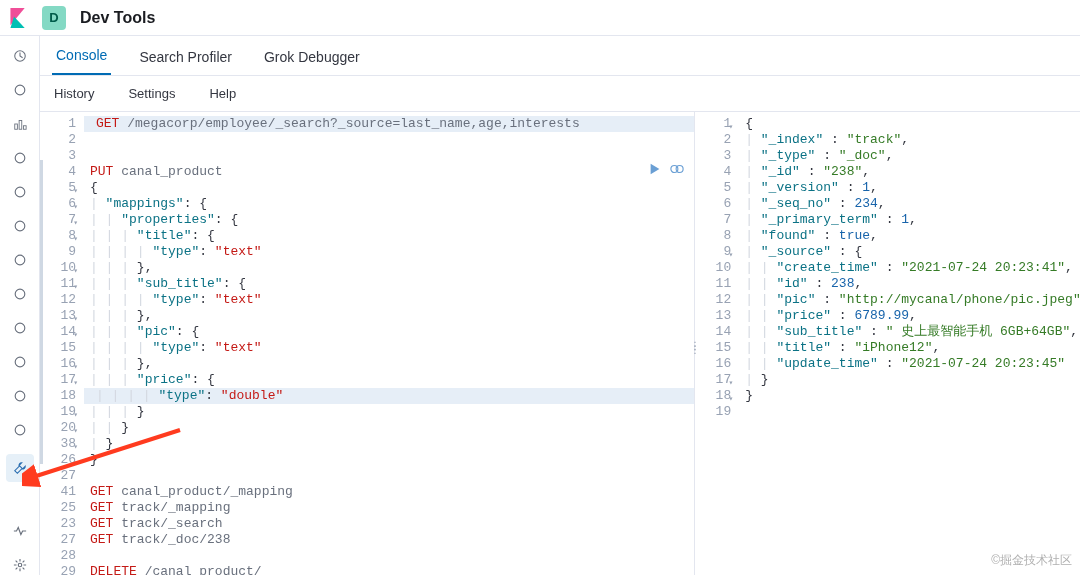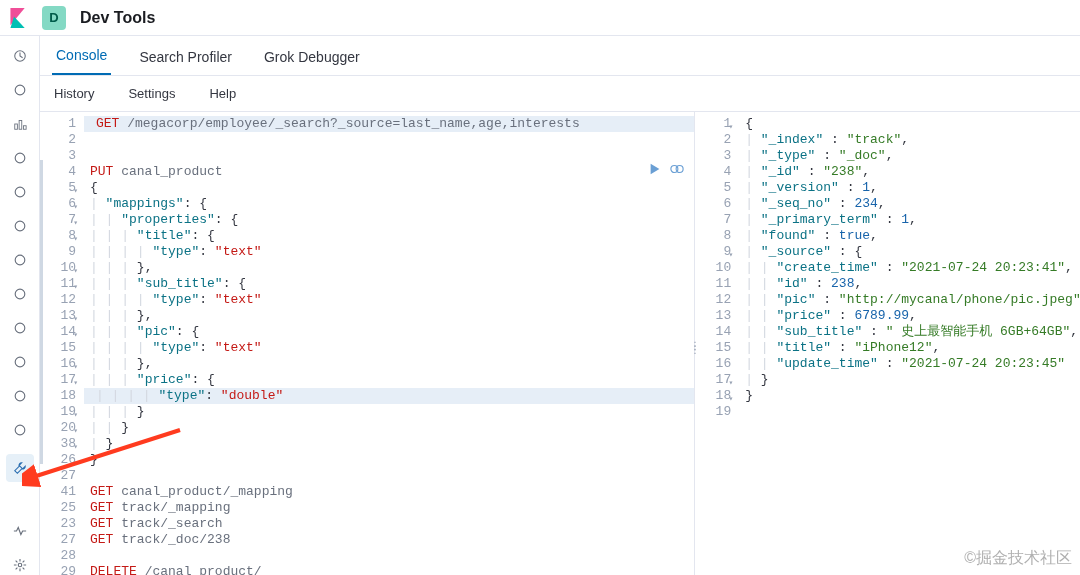--- a/index.html
+++ b/index.html
@@ -181,21 +181,21 @@
 
 .arrow {
   position: absolute;
   left: 22px;
   top: 428px;
   pointer-events: none;
 }
 .watermark {
   position: absolute;
   right: 8px; bottom: 6px;
-  font-size: 16px;
+  font-size: 12px;
   color: #b0b0b0;
   text-align: right;
 }
 </style>
 </head>
 <body>
 
 <div class="topbar">
   <svg class="logo-k" viewBox="0 0 24 28">
     <polygon fill="#F04E98" points="0,0 20,0 0,24"></polygon>

